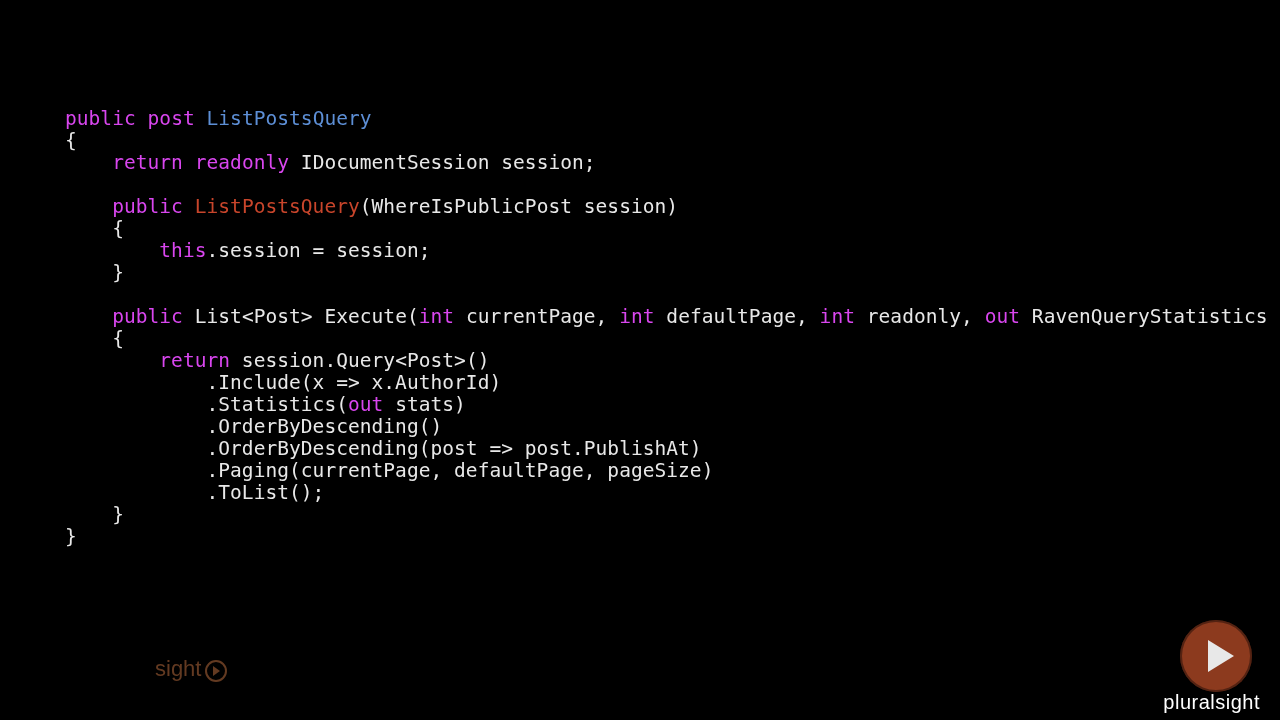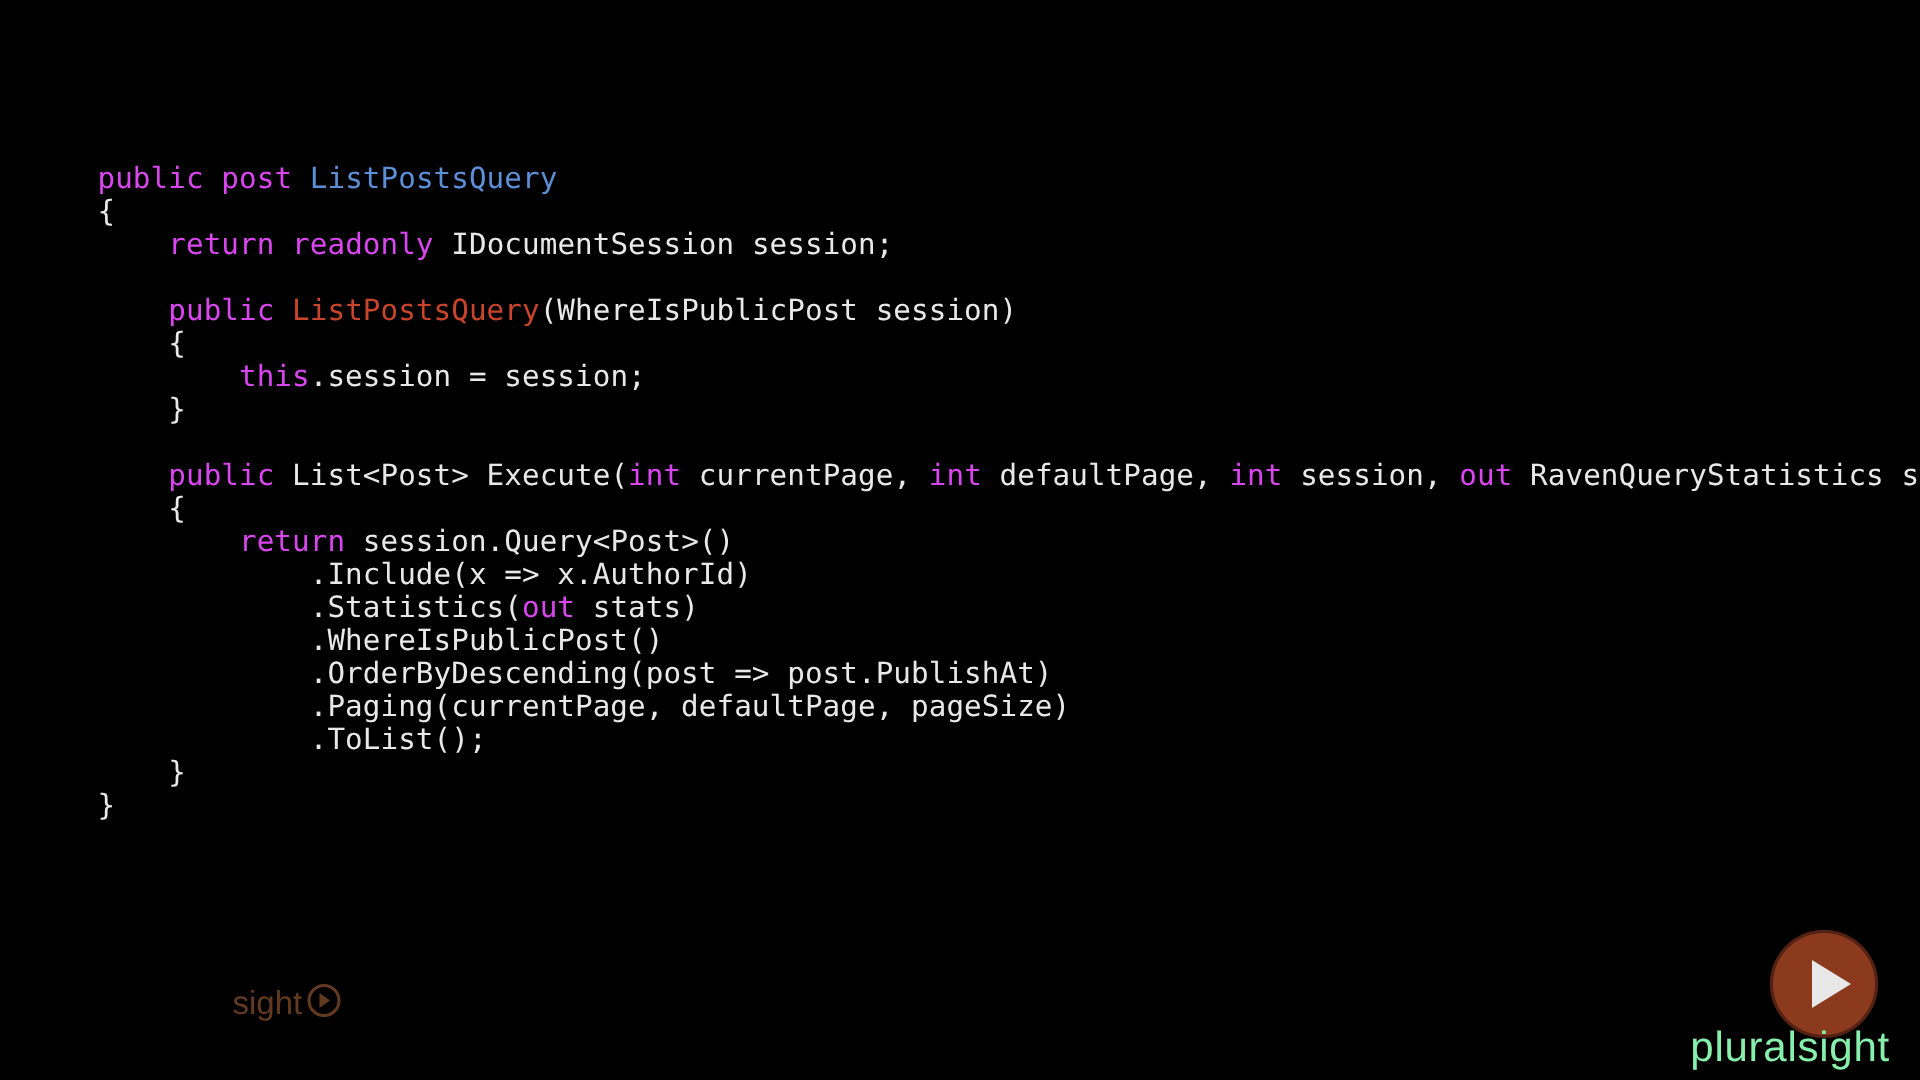--- a/index.html
+++ b/index.html
@@ -48,21 +48,21 @@
     border-bottom: 16px solid transparent;
     border-left: 26px solid #e8e8e8;
   }
 
   
   .mini-logo {
     position: absolute;
     left: 155px;
     bottom: 38px;
     display: flex;
-    align-items: flex-start;
+    align-items: flex-end;
     gap: 4px;
     opacity: 0.55;
     color: #b56a3d;
     font-family: sans-serif;
     font-size: 22px;
     font-weight: 400;
   }
   .mini-logo .mini-play {
     width: 18px; height: 18px;
     border: 2px solid #b56a3d;
@@ -77,43 +77,43 @@
     border-top: 5px solid transparent;
     border-bottom: 5px solid transparent;
     border-left: 7px solid #b56a3d;
   }
   
   .wmark {
     position: absolute;
     right: 20px;
     bottom: 6px;
     font-family: sans-serif;
-    font-size: 28px;
-    color: #86efac;
+    font-size: 20px;
+    color: #ffffff;
     letter-spacing: 0.5px;
   }
 </style>
 </head>
 <body>
 
 <div class="code-area"><span class="kw">public</span> <span class="kw">post</span> <span class="cls">ListPostsQuery</span>
 <span>{</span>
     <span class="kw">return</span> <span class="kw">readonly</span> <span>IDocumentSession session;</span>
 
     <span class="kw">public</span> <span class="ctor">ListPostsQuery</span><span>(WhereIsPublicPost session)</span>
     <span>{</span>
         <span class="kw">this</span><span>.session = session;</span>
     <span>}</span>
 
-    <span class="kw">public</span> <span>List&lt;Post&gt; Execute(</span><span class="kw">int</span><span> currentPage, </span><span class="kw">int</span><span> defaultPage, </span><span class="kw">int</span><span> session, </span><span class="kw">out</span><span> RavenQueryStatistics stats)</span>
+    <span class="kw">public</span> <span>List&lt;Post&gt; Execute(</span><span class="kw">int</span><span> currentPage, </span><span class="kw">int</span><span> defaultPage, </span><span class="kw">int</span><span> readonly, </span><span class="kw">out</span><span> RavenQueryStatistics stats)</span>
     <span>{</span>
         <span class="kw">return</span><span> session.Query&lt;Post&gt;()</span>
             <span>.Include(x =&gt; x.AuthorId)</span>
             <span>.Statistics(</span><span class="kw">out</span><span> stats)</span>
-            <span>.WhereIsPublicPost()</span>
+            <span>.OrderByDescending()</span>
             <span>.OrderByDescending(post =&gt; post.PublishAt)</span>
             <span>.Paging(currentPage, defaultPage, pageSize)</span>
             <span>.ToList();</span>
     <span>}</span>
 <span>}</span></div>
 
 <div class="mini-logo">
   <span>sight</span>
   <span class="mini-play"></span>
 </div>

